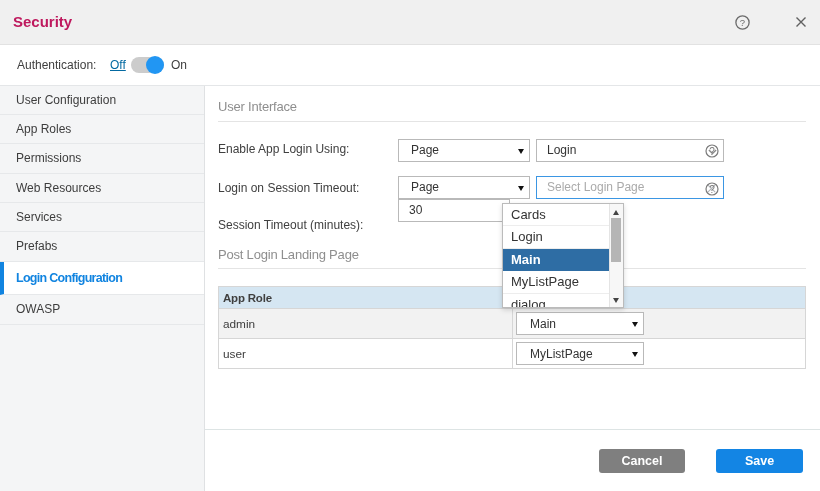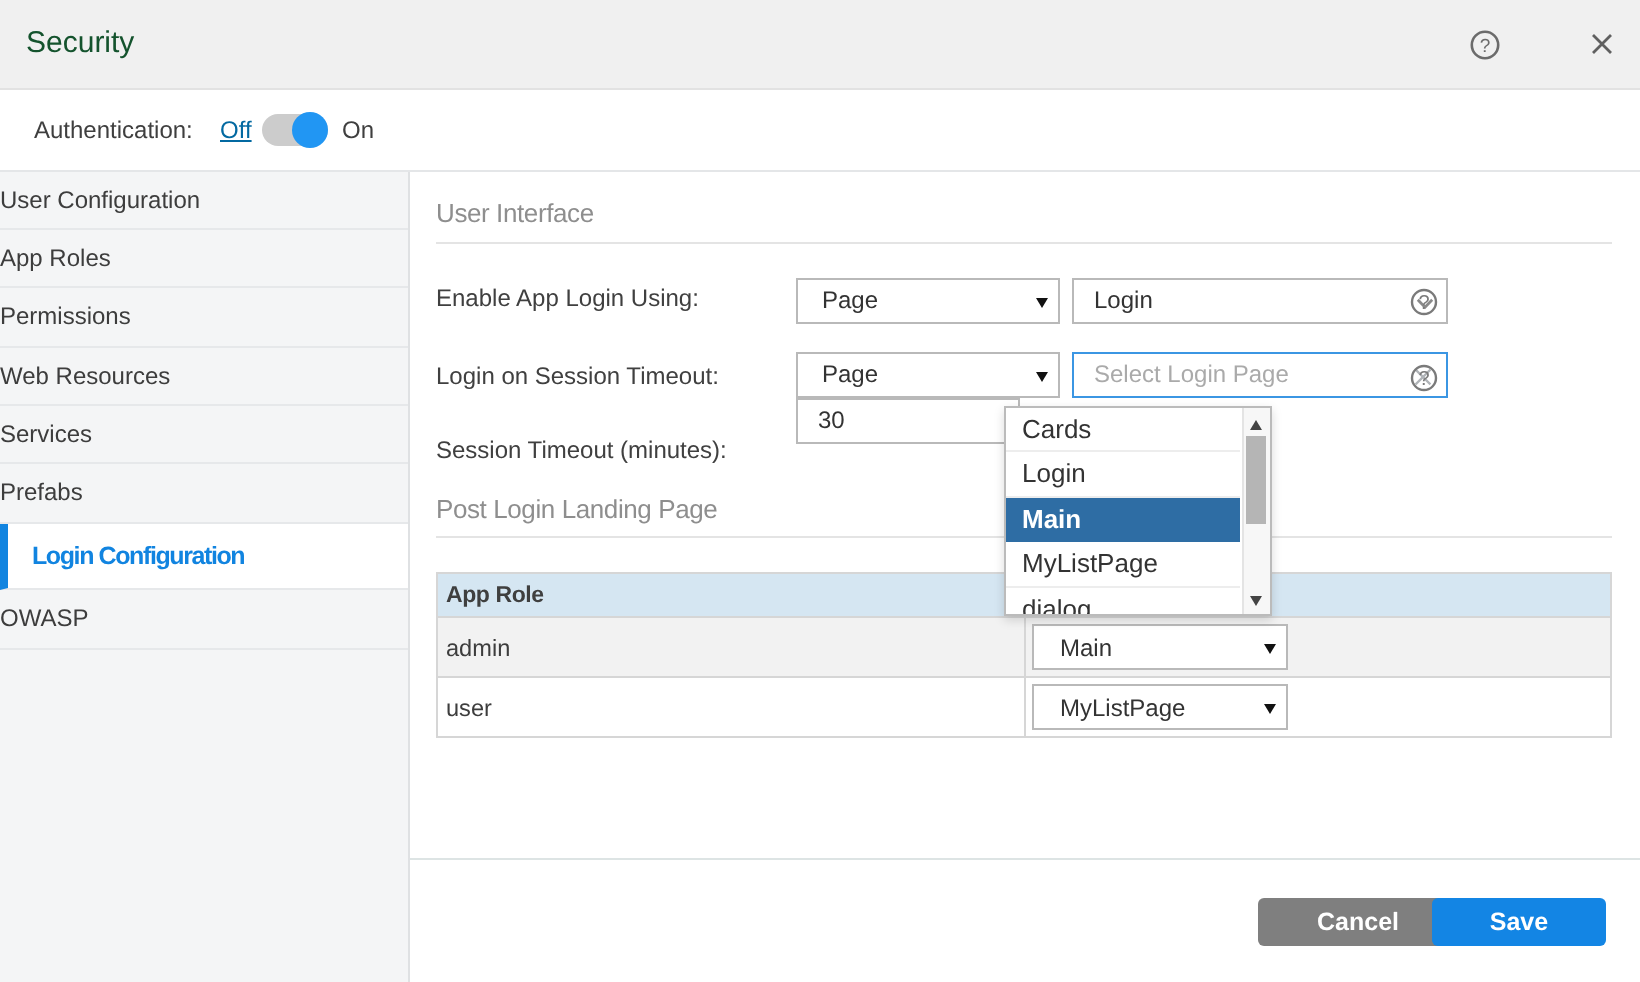--- a/index.html
+++ b/index.html
@@ -9,21 +9,21 @@
   position:relative; background:#fff; overflow:hidden;
   -webkit-font-smoothing:antialiased;
 }
 
 .hdr {
   position:absolute; left:0; top:0; width:820px; height:45px;
   background:#f0f0f0; border-bottom:1px solid #e2e2e2;
 }
 .hdr .title {
   position:absolute; left:13px; top:0; line-height:44px;
-  font-size:15px; font-weight:normal; color:#14532d;
+  font-size:15px; font-weight:bold; color:#be185d;
 }
 .hdr .help-ic { position:absolute; left:735px; top:15px; }
 .hdr .help-tx {
   position:absolute; left:757px; top:0; line-height:44px;
   font-size:13px; color:#5a5a5a;margin-top:44px;
 }
 .hdr .close-x { position:absolute; left:795px; top:16px; }
 
 .auth {
   position:absolute; left:0; top:45px; width:820px; height:41px;
@@ -35,21 +35,21 @@
 .switch { position:absolute; left:131px; top:12px; width:33px; height:16px; }
 .switch .track { position:absolute; left:0; top:0; width:33px; height:16px; border-radius:8px; background:#ccc; }
 .switch .knob  { position:absolute; right:0; top:-1px; width:18px; height:18px; border-radius:50%; background:#2196f3; }
 
 .side {
   position:absolute; left:0; top:86px; width:205px; height:405px;
   background:#f4f5f6;
 }
 .side .vline { position:absolute; right:0; top:0; width:1px; height:405px; background:#dfe1e3; }
 .side .item {
-  height:29.33px; line-height:28.3px; padding-left:0;
+  height:29.33px; line-height:28.3px; padding-left:16px;
   font-size:12px; color:#3d3d3d; border-bottom:1px solid #e6e8ea;
   background:#f4f5f6; width:204px;
 }
 .side .item.first { height:29px; line-height:28px; }
 .side .item.active {
   background:#fff; border-left:4px solid #1184e0; padding-left:12px;
   color:#1184e0; font-weight:bold; font-size:12.5px; letter-spacing:-0.7px; height:33.6px; line-height:32.6px;
 }
 
 .content { position:absolute; left:205px; top:88px; width:615px; height:342px; background:#fff; border-bottom:1px solid #dde4e4; }
@@ -66,25 +66,25 @@
 .tbl th, .tbl td { border:1px solid #d6d6d6; font-size:12px; }
 .tbl th { background:#d5e6f2; color:#3f3f3f; font-weight:bold; text-align:left; height:22px; padding-left:4px; font-size:11.5px; letter-spacing:-0.2px; }
 .tbl td { height:30px; padding-left:4px; color:#3d3d3d; font-size:11.8px; }
 .tbl td.selcell { padding-left:3px; }
 .tbl tr.odd td { background:#f2f2f2; }
 .tsel { position:relative; width:128px; height:23px; background:#fff; border:1px solid #b9b9b9; font-size:12px; color:#333; }
 .tsel .tx { position:absolute; left:13px; top:4px; }
 
 .foot { position:absolute; left:205px; top:430px; width:615px; height:61px; background:#fff; }
 .btn { position:absolute; top:19px; height:24px; border-radius:3px; color:#fff; font-size:12.5px; font-weight:bold; text-align:center; line-height:24px; }
-.btn.cancel { left:424px; width:100px; background:#7f7f7f; }
+.btn.cancel { left:394px; width:86px; background:#7f7f7f; }
 .btn.save   { left:511px; width:87px; background:#1385e4; }
 
 .dd {
-  position:absolute; left:502px; top:203px; width:134px; height:105px;
+  position:absolute; left:502px; top:203px; width:122px; height:105px;
   background:#fff; border:1px solid #bbb; box-shadow:0 2px 5px rgba(0,0,0,0.15);
   z-index:50; overflow:hidden;
 }
 .dd .items { position:absolute; left:0; top:0; width:117px; }
 .dd .it { height:22.4px; line-height:22.4px; padding-left:8px; font-size:13px; color:#333; border-bottom:1px solid #ededed; background:#fff; }
 .dd .it.sel { background:#2e6da4; color:#fff; font-weight:bold; border-bottom:1px solid #2e6da4; }
 .dd .sb { position:absolute; right:0; top:0; width:14px; height:103px; background:#f7f7f7; border-left:1px solid #e4e4e4; }
 .dd .sb .thumb { position:absolute; left:1px; top:14px; width:10px; height:44px; background:#b5b5b5; }
 .dd .arr { position:absolute; left:3px; width:0; height:0; border-left:3.5px solid transparent; border-right:3.5px solid transparent; }
 .dd .arr.up { top:6px; border-bottom:5px solid #444; }

